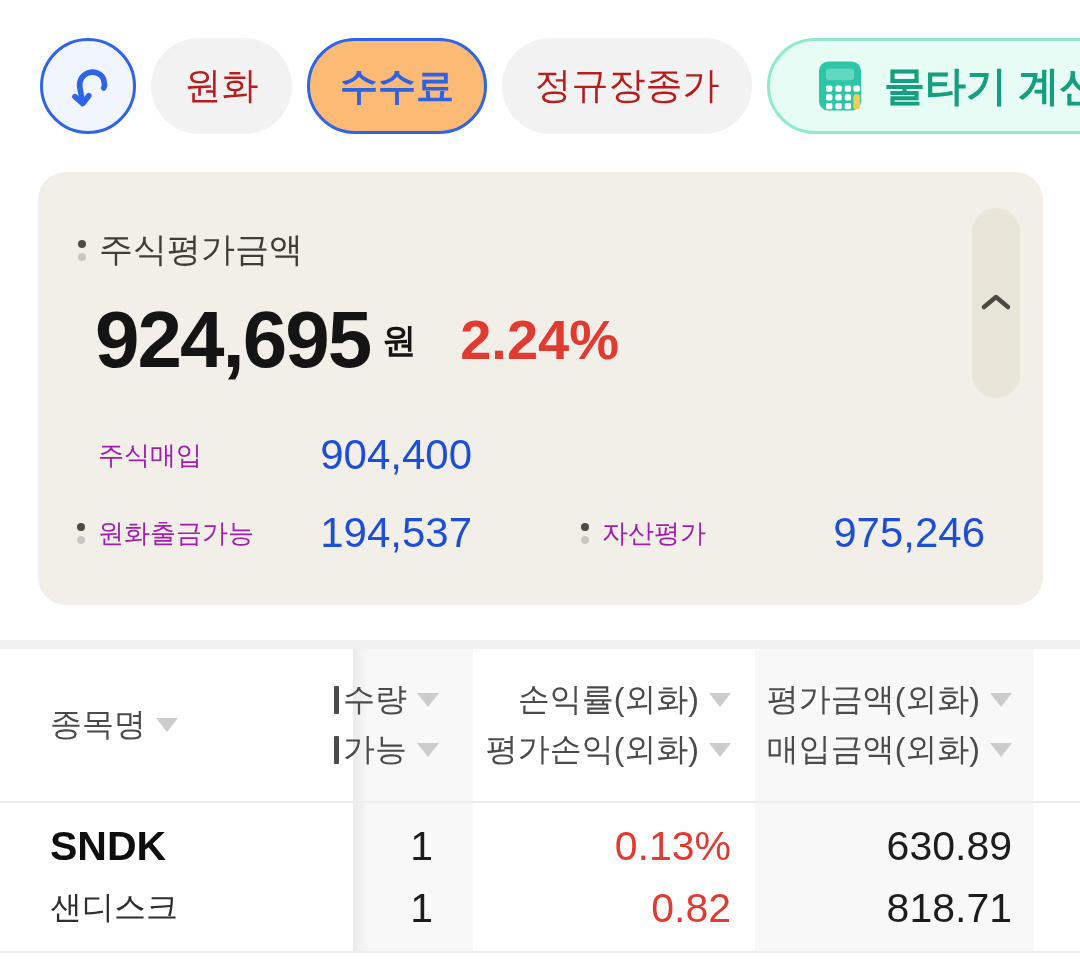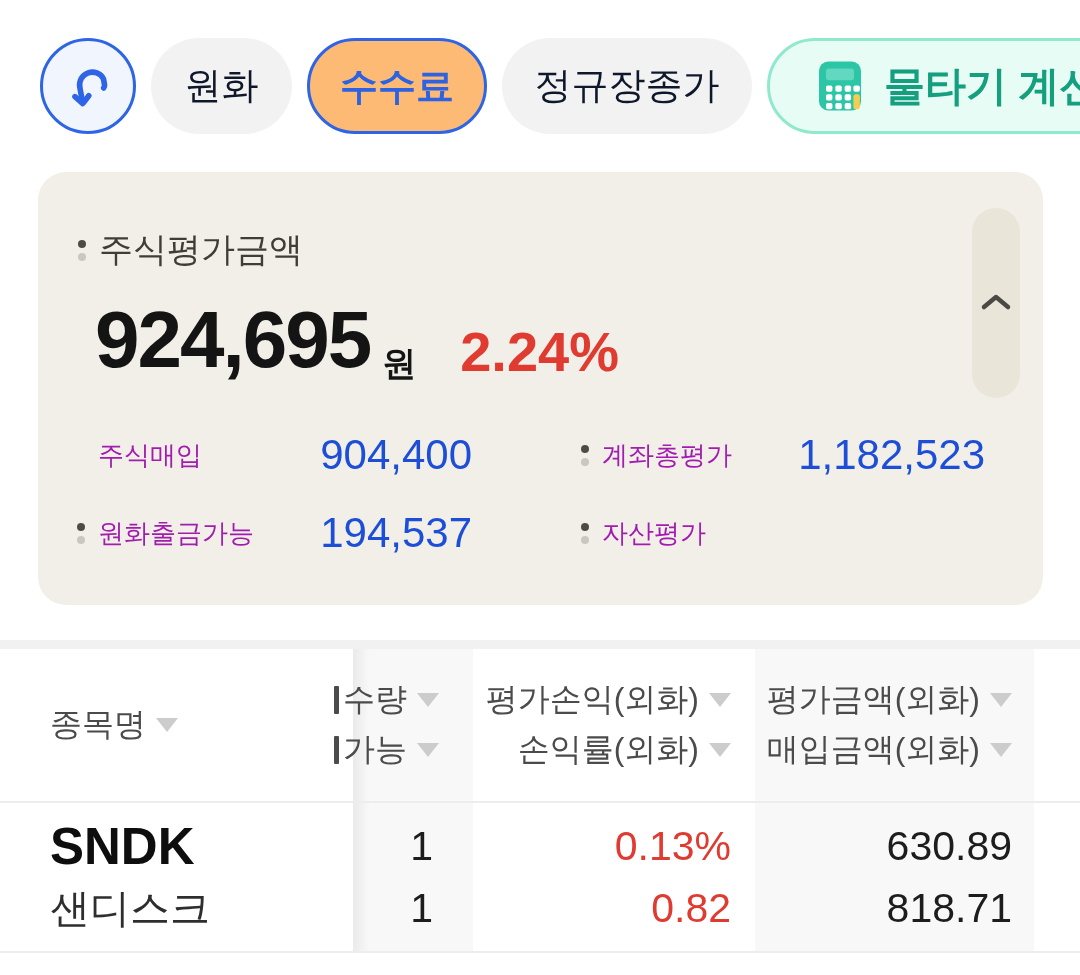--- a/index.html
+++ b/index.html
@@ -7,39 +7,39 @@
           font-family:"Liberation Sans","DejaVu Sans",sans-serif;}
   *,*ily:before,*:after{box-sizing:border-box;}
   *{box-sizing:border-box;}
 
   
   .topbar{position:absolute;left:40px;top:38px;height:96px;display:flex;gap:15px;align-items:center;}
   .refresh{width:96px;height:96px;border-radius:50%;border:3px solid #2e64e6;background:#f0f5fe;
            display:flex;align-items:center;justify-content:center;padding:0;cursor:pointer;}
   .refresh svg{width:54px;height:54px;transform:rotate(-10deg);}
   .pill{height:96px;border-radius:48px;display:flex;align-items:center;justify-content:center;
-        font-size:37px;border:none;background:#f2f2f2;color:#0f172a;white-space:nowrap;cursor:pointer;
+        font-size:37px;border:none;background:#f2f2f2;color:#b91c1c;white-space:nowrap;cursor:pointer;
         font-family:inherit;}
   .pill.w1{width:141px;}
   .pill.w3{width:250px;}
   .pill.active{width:180px;background:#fdba74;border:3px solid #2e64e6;color:#2d62e2;font-weight:bold;font-size:38px;}
   .pill.mint{background:#e7fcf4;border:3px solid #90e9cd;color:#14a07e;font-weight:bold;font-size:41px;
              gap:16px;padding:0 42px;min-width:330px;}
   .calc-icon svg{width:56px;height:56px;display:block;}
 
   
   .card{position:absolute;left:38px;top:172px;width:1005px;height:433px;background:#f2efe8;border-radius:28px;}
   .bullet{display:inline-flex;flex-direction:column;gap:5px;margin-right:13px;flex:0 0 auto;}
   .bullet i{width:8px;height:8px;border-radius:50%;display:block;}
   .bullet .d1{background:#4e4b45;}
   .bullet .d2{background:#cac7c0;}
   .bullet.ghost i{visibility:hidden;}
   .card-title-row{position:absolute;left:40px;top:55px;display:flex;align-items:center;}
   .card-title{font-size:34px;color:#403d37;}
-  .amount-row{position:absolute;left:57px;top:128px;display:flex;align-items:flex-end;line-height:1;}
+  .amount-row{position:absolute;left:57px;top:128px;display:flex;align-items:center;line-height:1;}
   .amount{font-size:80px;font-weight:bold;color:#141414;letter-spacing:-2px;}
   .won{font-size:34px;color:#141414;margin-left:12px;font-weight:bold;}
   .pct{font-size:56px;color:#e03b31;margin-left:44px;font-weight:bold;}
   .collapse{position:absolute;left:934px;top:36px;width:48px;height:190px;border-radius:25px;
             background:#eae5d9;border:none;display:flex;align-items:center;justify-content:center;cursor:pointer;}
   .stat{position:absolute;display:flex;align-items:center;height:48px;}
   .stat .label{font-size:26px;color:#a21caf;}
   .stat .value{margin-left:auto;font-size:42px;color:#1d4ed8;}
   .s00{left:39px;top:259px;width:395px;}
   .s01{left:543px;top:259px;width:404px;}
@@ -60,22 +60,22 @@
   .c1{left:0;width:353px;padding-left:50px;align-items:flex-start;}
   .c2{left:353px;width:120px;align-items:flex-end;padding-right:34px;}
   .c3{left:473px;width:282px;align-items:flex-end;padding-right:24px;}
   .c4{left:755px;width:279px;align-items:flex-end;padding-right:22px;}
   .rcol.c2{padding-right:40px;}
   .hline{display:flex;align-items:center;height:50px;font-size:32px;color:#4b4b4b;white-space:nowrap;}
   .tri{width:0;height:0;border-left:11px solid transparent;border-right:11px solid transparent;
        border-top:14px solid #cccccc;margin-left:10px;display:inline-block;}
   .frag{width:5px;height:28px;background:#4b4b4b;border-radius:1px;margin-right:4px;display:inline-block;}
   .rline{height:62px;display:flex;align-items:center;font-size:41px;color:#1d1d1d;white-space:nowrap;}
-  .ticker{font-weight:bold;font-size:51px;color:#0e0e0e;}
-  .subname{font-size:40px;color:#2e2e2e;}
+  .ticker{font-weight:bold;font-size:41px;color:#0e0e0e;}
+  .subname{font-size:32px;color:#2e2e2e;}
   .red{color:#e03b31;}
 </style>
 </head>
 <body>
 
 <div class="screen">
 
   <div class="topbar">
     <button class="refresh">
       <span>
@@ -138,42 +138,35 @@
     </button>
 
     <div class="stat s00">
       <span class="bullet ghost">
           <i class="d1"></i>
           <i class="d2"></i>
         </span>
       <span class="label">주식매입</span>
       <span class="value">904,400</span>
     </div>
-    <div class="stat s01">
-      <span class="bullet">
-          <i class="d1"></i>
-          <i class="d2"></i>
-        </span>
-      <span class="label">계좌총평가</span>
-      <span class="value">1,182,523</span>
-    </div>
     <div class="stat s10">
       <span class="bullet">
           <i class="d1"></i>
           <i class="d2"></i>
         </span>
       <span class="label">원화출금가능</span>
       <span class="value">194,537</span>
     </div>
     <div class="stat s11">
       <span class="bullet">
           <i class="d1"></i>
           <i class="d2"></i>
         </span>
       <span class="label">자산평가</span>
+      <span class="value">975,246</span>
     </div>
   </section>
 
   <div class="tablearea">
     <div class="band"></div>
     <div class="stripe2"></div>
     <div class="stripe4"></div>
     <div class="hdiv1"></div>
     <div class="hdiv2"></div>
 
@@ -190,25 +183,25 @@
         <i class="tri"></i>
       </div>
       <div class="hline">
         <span class="frag"></span>
         <span>가능</span>
         <i class="tri"></i>
       </div>
     </div>
     <div class="hcol c3">
       <div class="hline">
+        <span>손익률(외화)</span>
+        <i class="tri"></i>
+      </div>
+      <div class="hline">
         <span>평가손익(외화)</span>
-        <i class="tri"></i>
-      </div>
-      <div class="hline">
-        <span>손익률(외화)</span>
         <i class="tri"></i>
       </div>
     </div>
     <div class="hcol c4">
       <div class="hline">
         <span>평가금액(외화)</span>
         <i class="tri"></i>
       </div>
       <div class="hline">
         <span>매입금액(외화)</span>

